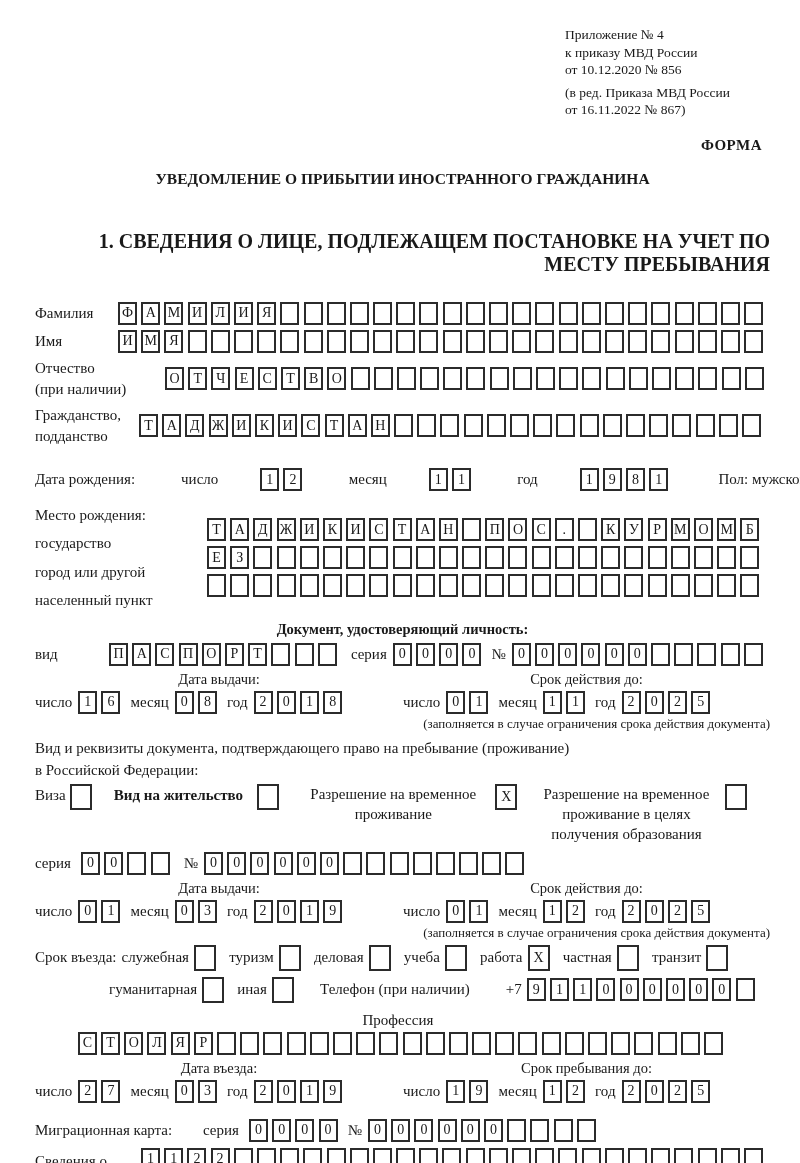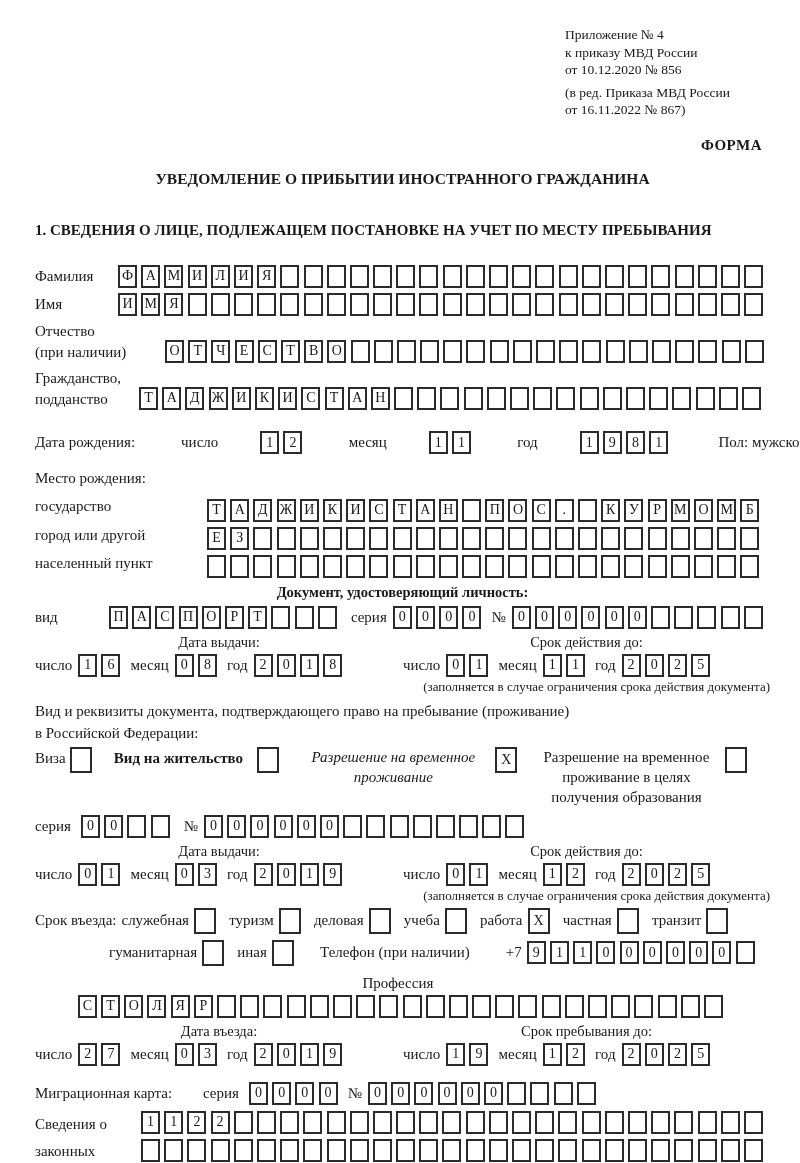--- a/index.html
+++ b/index.html
@@ -7,23 +7,23 @@
     width:800px;height:1163px;background:#ffffff;box-sizing:border-box;
     padding:26px 30px 0 35px;color:#191919;
     font-family:"Liberation Serif","DejaVu Serif",serif;font-size:15px;
     position:relative;overflow:hidden;
   }
   .appendix{margin-left:auto;width:205px;font-size:13.5px;line-height:17.5px;}
   .appendix .gap{height:5px;}
   .form-word{text-align:right;font-weight:bold;font-size:15px;margin-top:18px;padding-right:8px;letter-spacing:.5px;}
   .title{text-align:center;font-weight:bold;font-size:15.5px;line-height:22px;margin-top:14px;}
   .title .uline{display:inline-block;width:58px;border-bottom:2px solid #333;height:1px;margin-left:10px;vertical-align:baseline;}
-  .sec-heading{font-weight:bold;font-size:15px;margin-top:32px;text-align:left;}
+  .sec-heading{font-weight:bold;font-size:20px;margin-top:40px;text-align:right;}
   .formbody{margin-top:26px;}
-  .frow{display:flex;align-items:flex-end;margin-bottom:5px;}
+  .frow{display:flex;align-items:center;margin-bottom:5px;}
   .cells{display:inline-flex;flex:none;}
   .cell{
     display:inline-flex;flex:none;width:19px;height:23px;margin-right:4.2px;
     border:2px solid #2b2b2b;box-sizing:border-box;background:#fff;
     align-items:center;justify-content:center;
     font-size:14px;font-family:"Liberation Serif","DejaVu Serif",serif;
   }
   .cb .cell{width:22px;height:26px;}
   .lbl{flex:none;line-height:23px;}
   .lbl2{line-height:21px;}
@@ -429,21 +429,21 @@
 
     <div class="opt-row">
       <span class="lbl" style="margin-right:4px;">Виза</span>
       <span class="cells cb" style="margin-right:18px;">
           <span class="cell"></span>
         </span>
       <span class="lbl" style="margin-right:14px;font-weight:bold;">Вид на жительство</span>
       <span class="cells cb" style="margin-right:16px;">
           <span class="cell"></span>
         </span>
-      <span class="opt-lbl" style="width:188px;margin-right:8px;font-style:italic;">Разрешение на временное проживание</span>
+      <span class="opt-lbl" style="width:188px;margin-right:8px;">Разрешение на временное проживание</span>
       <span class="cells cb" style="margin-right:14px;">
           <span class="cell">X</span>
         </span>
       <span class="opt-lbl" style="width:182px;margin-right:8px;">Разрешение на временное проживание в целях получения образования</span>
       <span class="cells cb">
           <span class="cell"></span>
         </span>
     </div>
 
     <div class="frow" style="align-items:center;margin-top:2px;">

